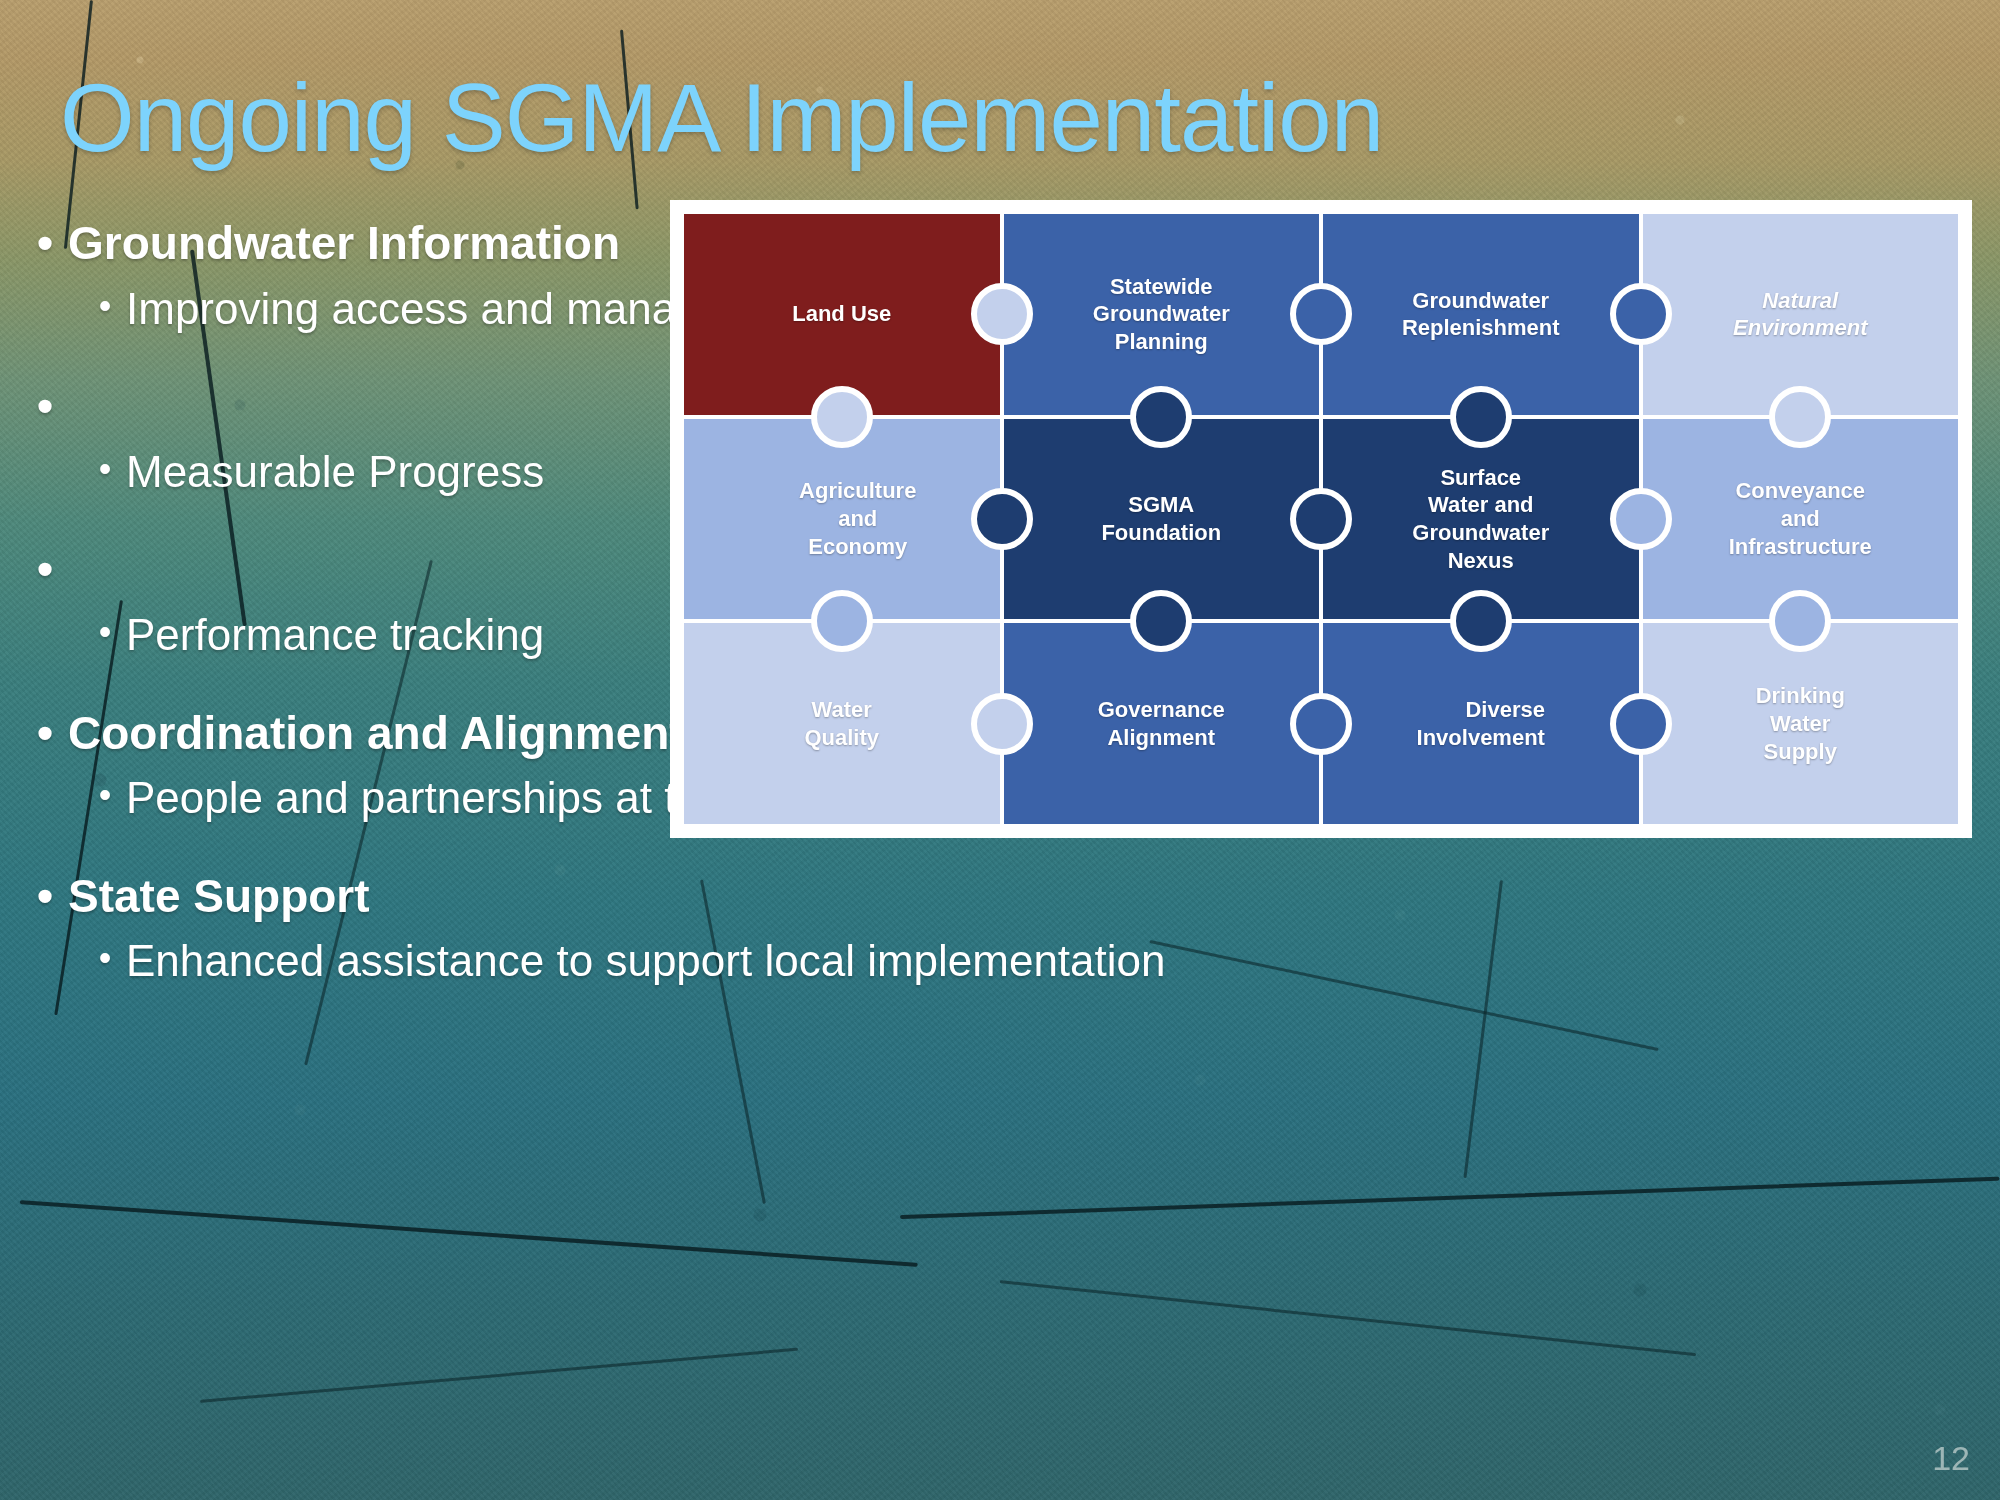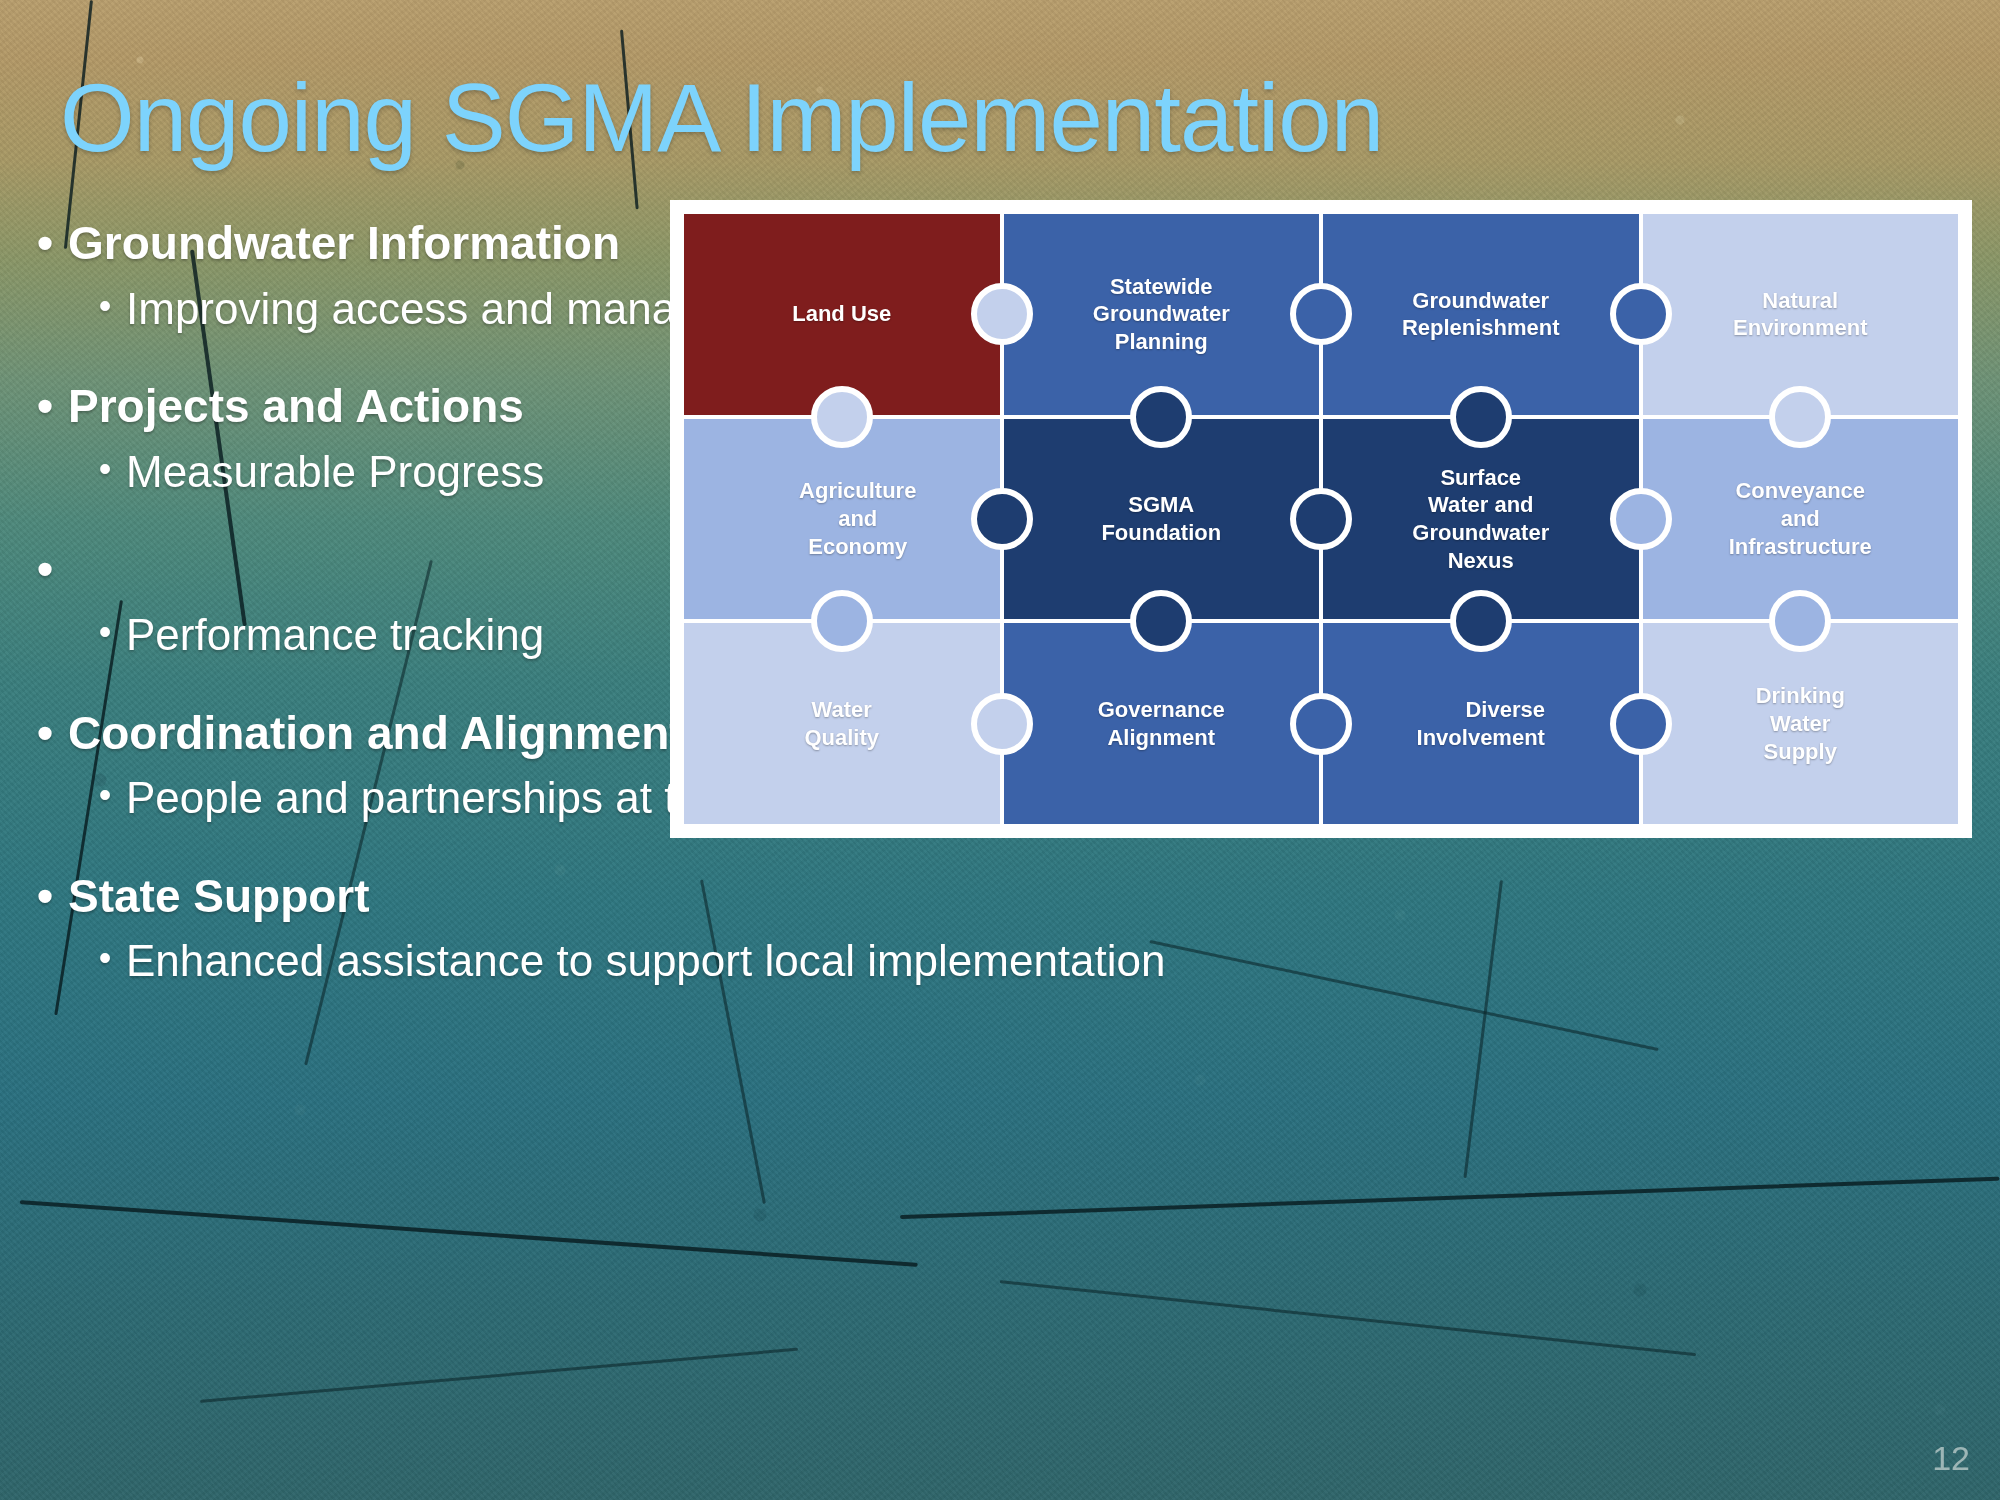--- a/index.html
+++ b/index.html
@@ -160,21 +160,20 @@
       <span class="dot">•</span>
       <span class="txt">Groundwater Information</span>
     </div>
     <div class="b2">
       <span class="dot">•</span>
       <span class="txt">Improving access and management</span>
     </div>
 
     <div class="b1">
       <span class="dot">•</span>
-      <span class="txt">Projects and Actions</span>
     </div>
     <div class="b2">
       <span class="dot">•</span>
       <span class="txt">Measurable Progress</span>
     </div>
 
     <div class="b1">
       <span class="dot">•</span>
     </div>
     <div class="b2">
@@ -214,21 +213,21 @@
 Planning</div>
           <div class="knob k-right" style="background: rgb(59, 98, 168);"></div>
           <div class="knob k-bottom" style="background: rgb(30, 61, 112);"></div>
         </div>
         <div class="piece" style="background: rgb(59, 98, 168);">
           <div class="lbl">Groundwater
 Replenishment</div>
           <div class="knob k-right" style="background: rgb(59, 98, 168);"></div>
           <div class="knob k-bottom" style="background: rgb(30, 61, 112);"></div>
         </div>
-        <div class="piece" style="background: rgb(195, 208, 236);">
+        <div class="piece" style="background: rgb(195, 208, 236); font-style: italic;">
           <div class="lbl">Natural
 Environment</div>
           <div class="knob k-bottom" style="background: rgb(195, 208, 236);"></div>
         </div>
         <div class="piece" style="background: rgb(156, 180, 226); padding-left: 32px;">
           <div class="lbl">Agriculture
 and
 Economy</div>
           <div class="knob k-right" style="background: rgb(30, 61, 112);"></div>
           <div class="knob k-bottom" style="background: rgb(156, 180, 226);"></div>

